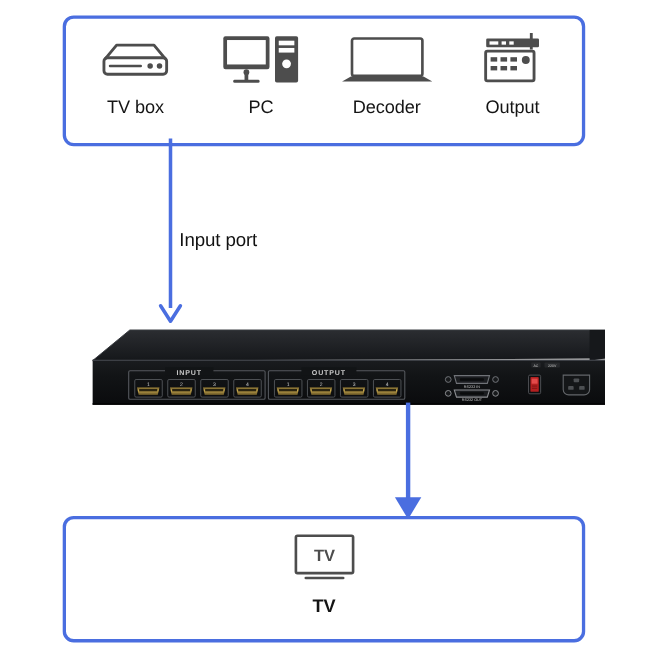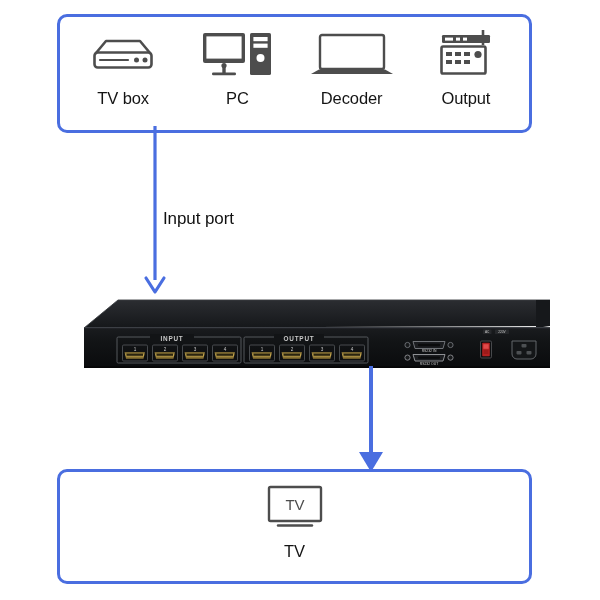--- a/index.html
+++ b/index.html
@@ -22,21 +22,21 @@
 
   
   .group-box {
     position: absolute;
     box-sizing: border-box;
     border: 3px solid var(--accent);
     border-radius: 10px;
     background: #ffffff;
   }
   #top-box  { left: 57px;  top: 14px;  width: 475px; height: 119px; }
-  #bottom-box { left: 57px; top: 469px; width: 475px; height: 115px; }
+  #bottom-box { left: 57px; top: 469px; width: 475px; height: 115px; font-weight: bold; }
 
   .dev-row {
     display: flex;
     width: 100%;
     height: 100%;
     align-items: center;
     justify-content: space-around;
     padding: 0 6px;
     box-sizing: border-box;
   }

